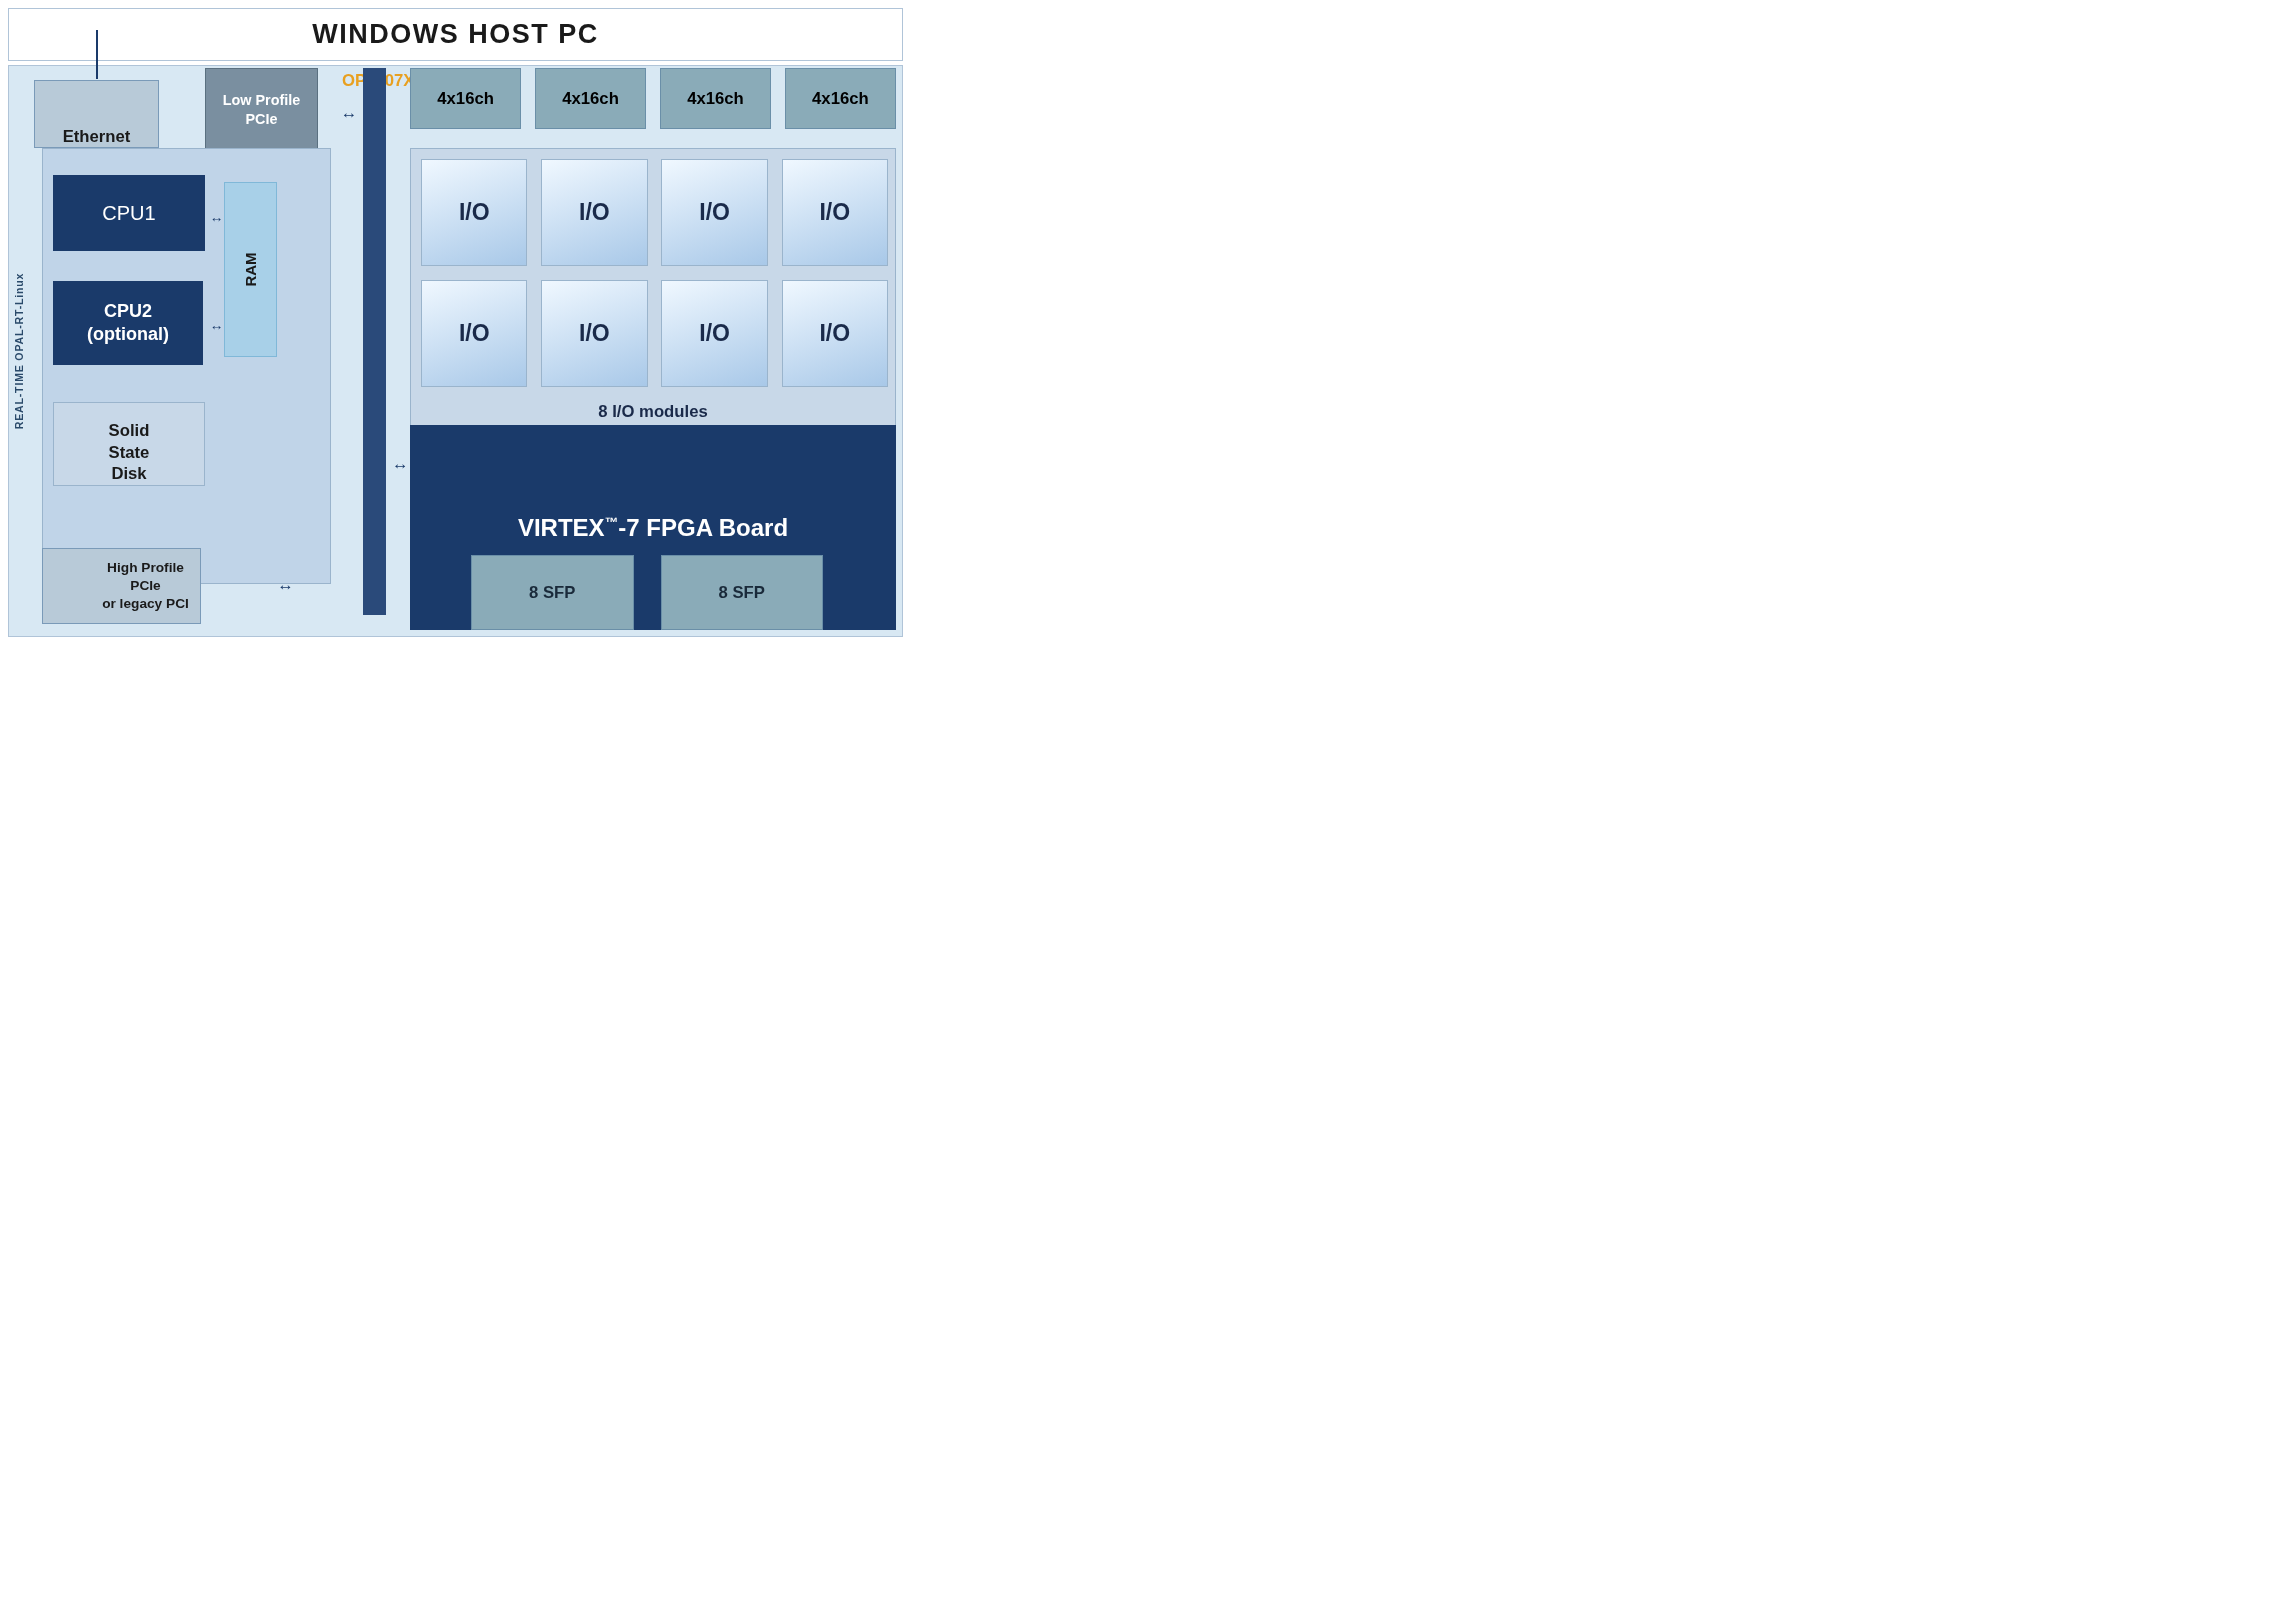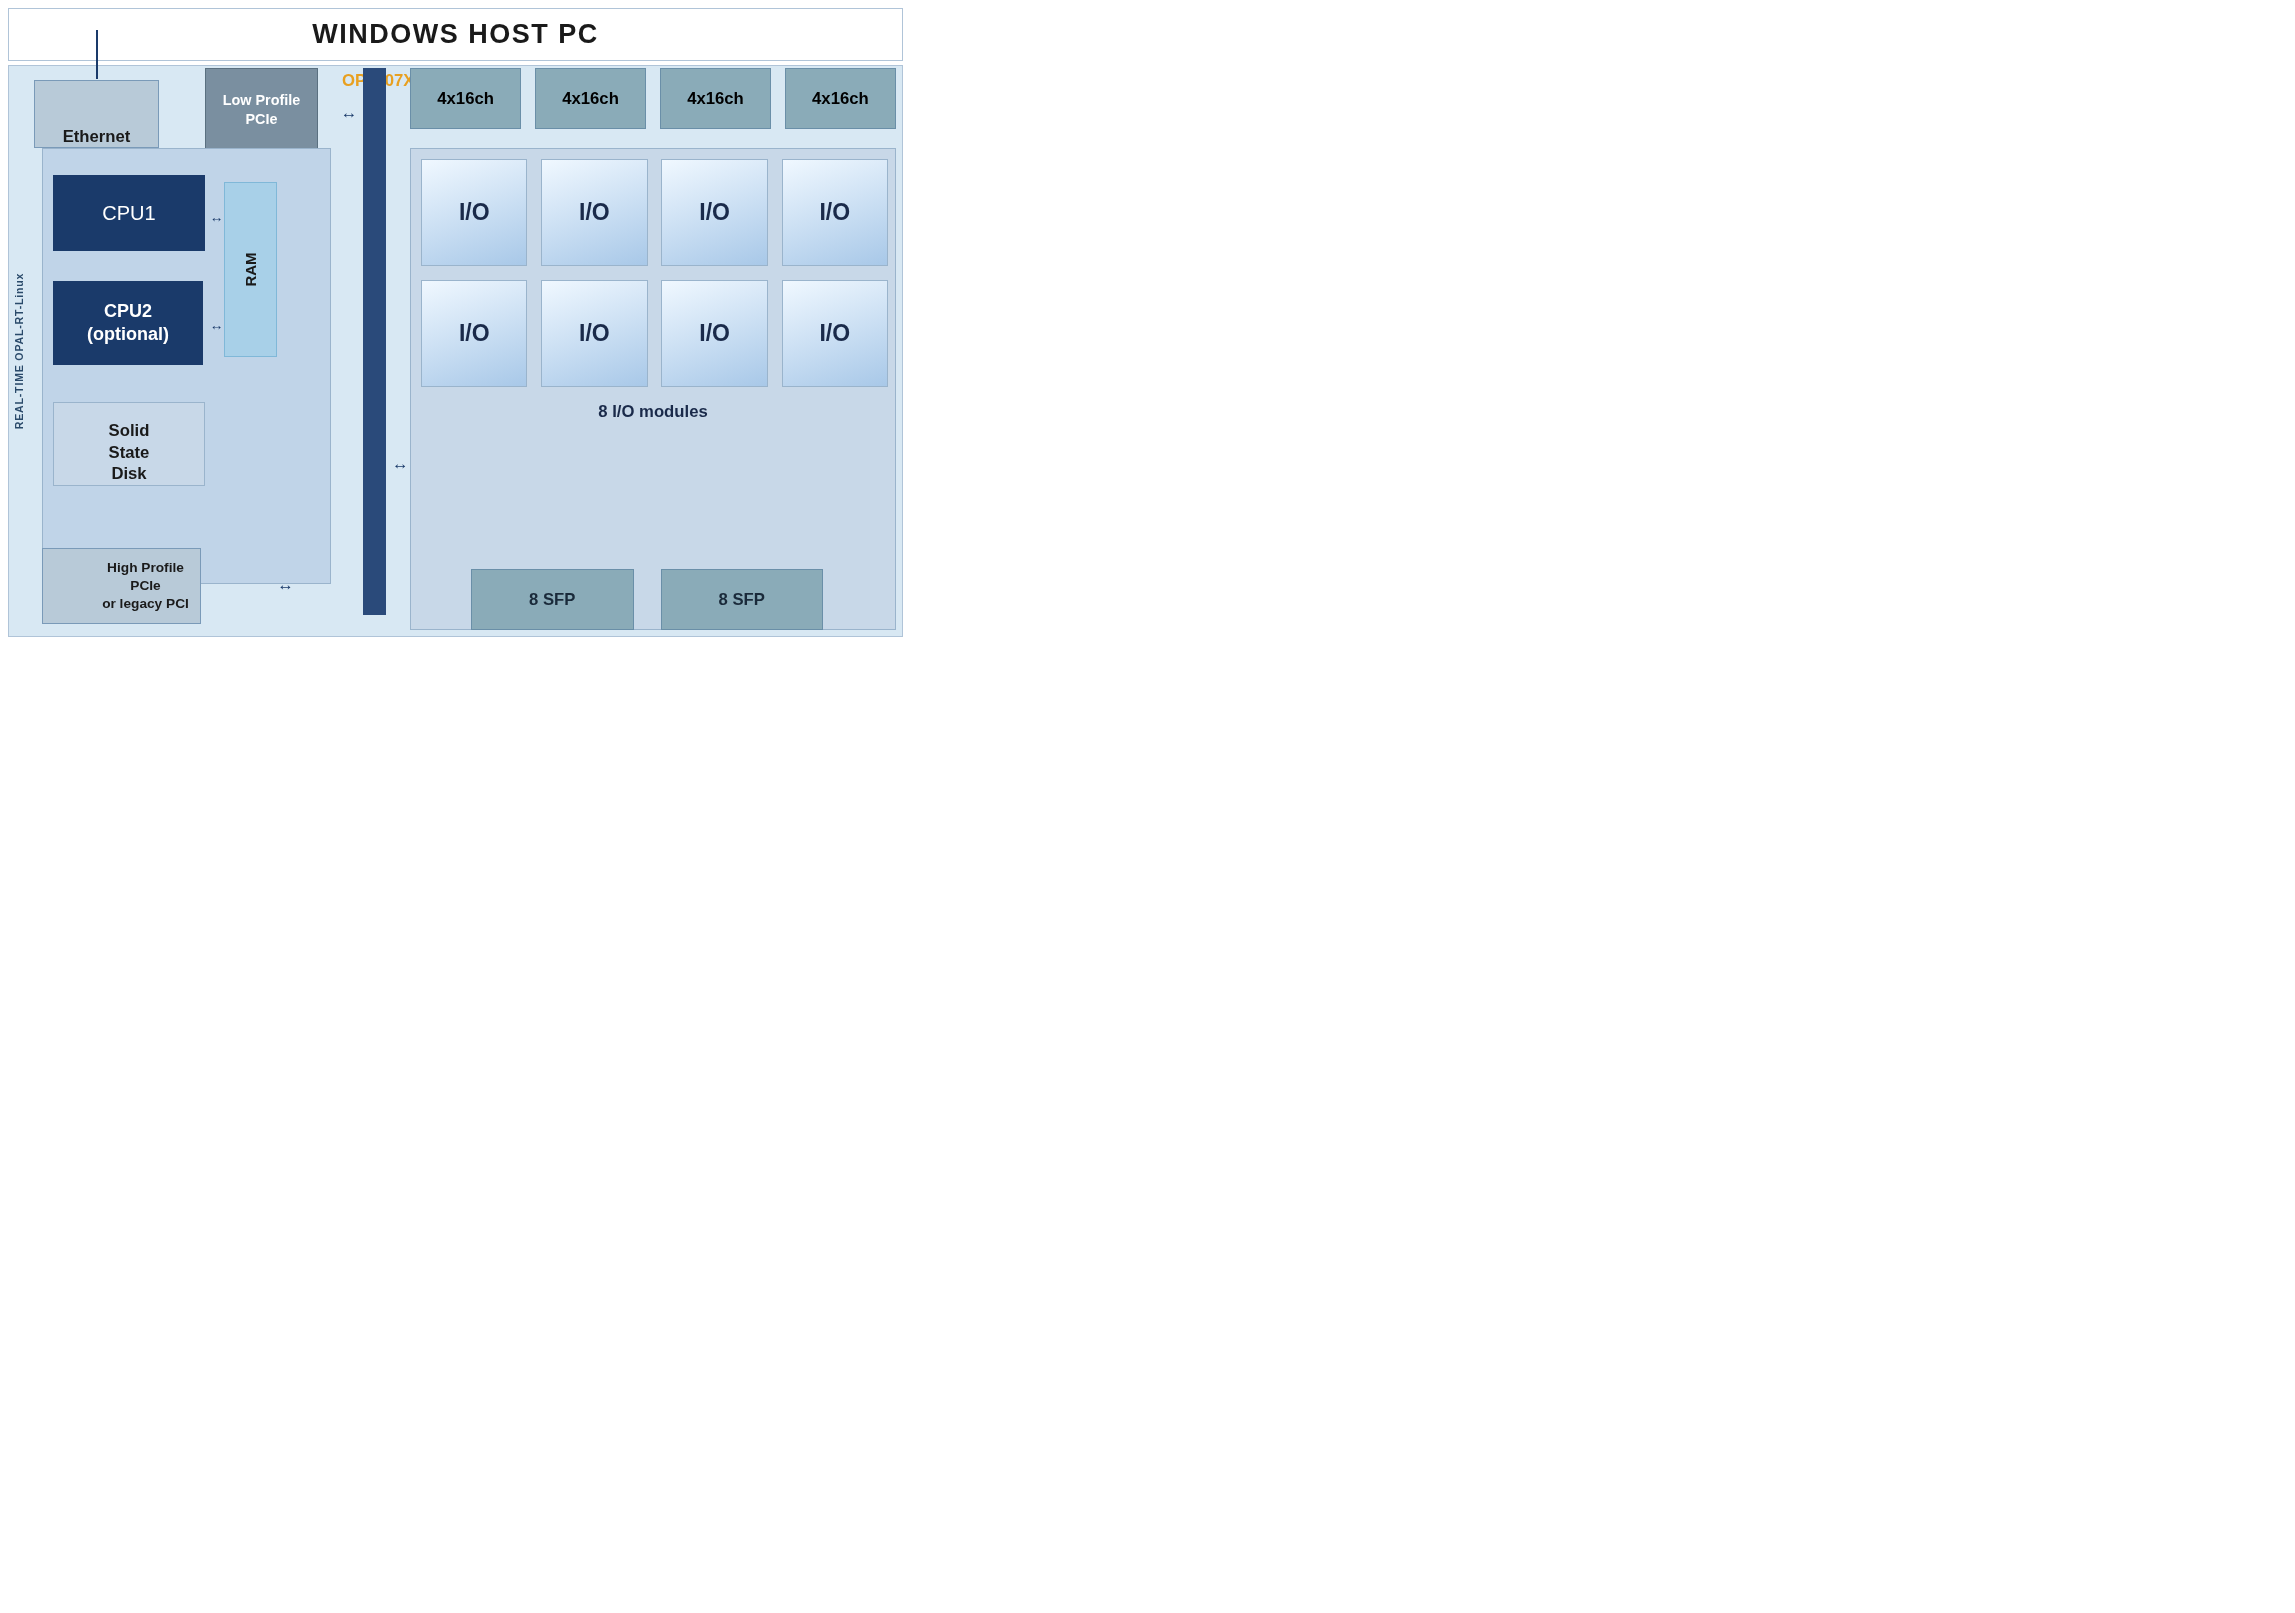--- a/index.html
+++ b/index.html
@@ -371,21 +371,21 @@
       color: #1a1a1a;
       line-height: 1.3;
     }
 
     
     .sfp-boxes {
       position: absolute;
       bottom: 15px;
       left: 410px;
       right: 27px;
-      height: 61px;
+      height: 75px;
       display: flex;
       gap: 27px;
       padding: 0 61px;
     }
 
     .sfp-box {
       flex: 1;
       background: #8aabb8;
       border: 1.5px solid #6a8fa8;
       display: flex;
@@ -578,20 +578,23 @@
     <div class="io-box">
       <span class="io-label">I/O</span>
     </div>
     <div class="io-box">
       <span class="io-label">I/O</span>
     </div>
   </div>
 
   <div class="io-modules-label">8 I/O modules</div>
 
+  <div class="fpga-box">
+    <span class="fpga-label">VIRTEX<sup>™</sup>-7 FPGA Board</span>
+  </div>
 
   <div class="sfp-boxes">
     <div class="sfp-box">
       <span class="sfp-label">8 SFP</span>
     </div>
     <div class="sfp-box">
       <span class="sfp-label">8 SFP</span>
     </div>
   </div>
 

